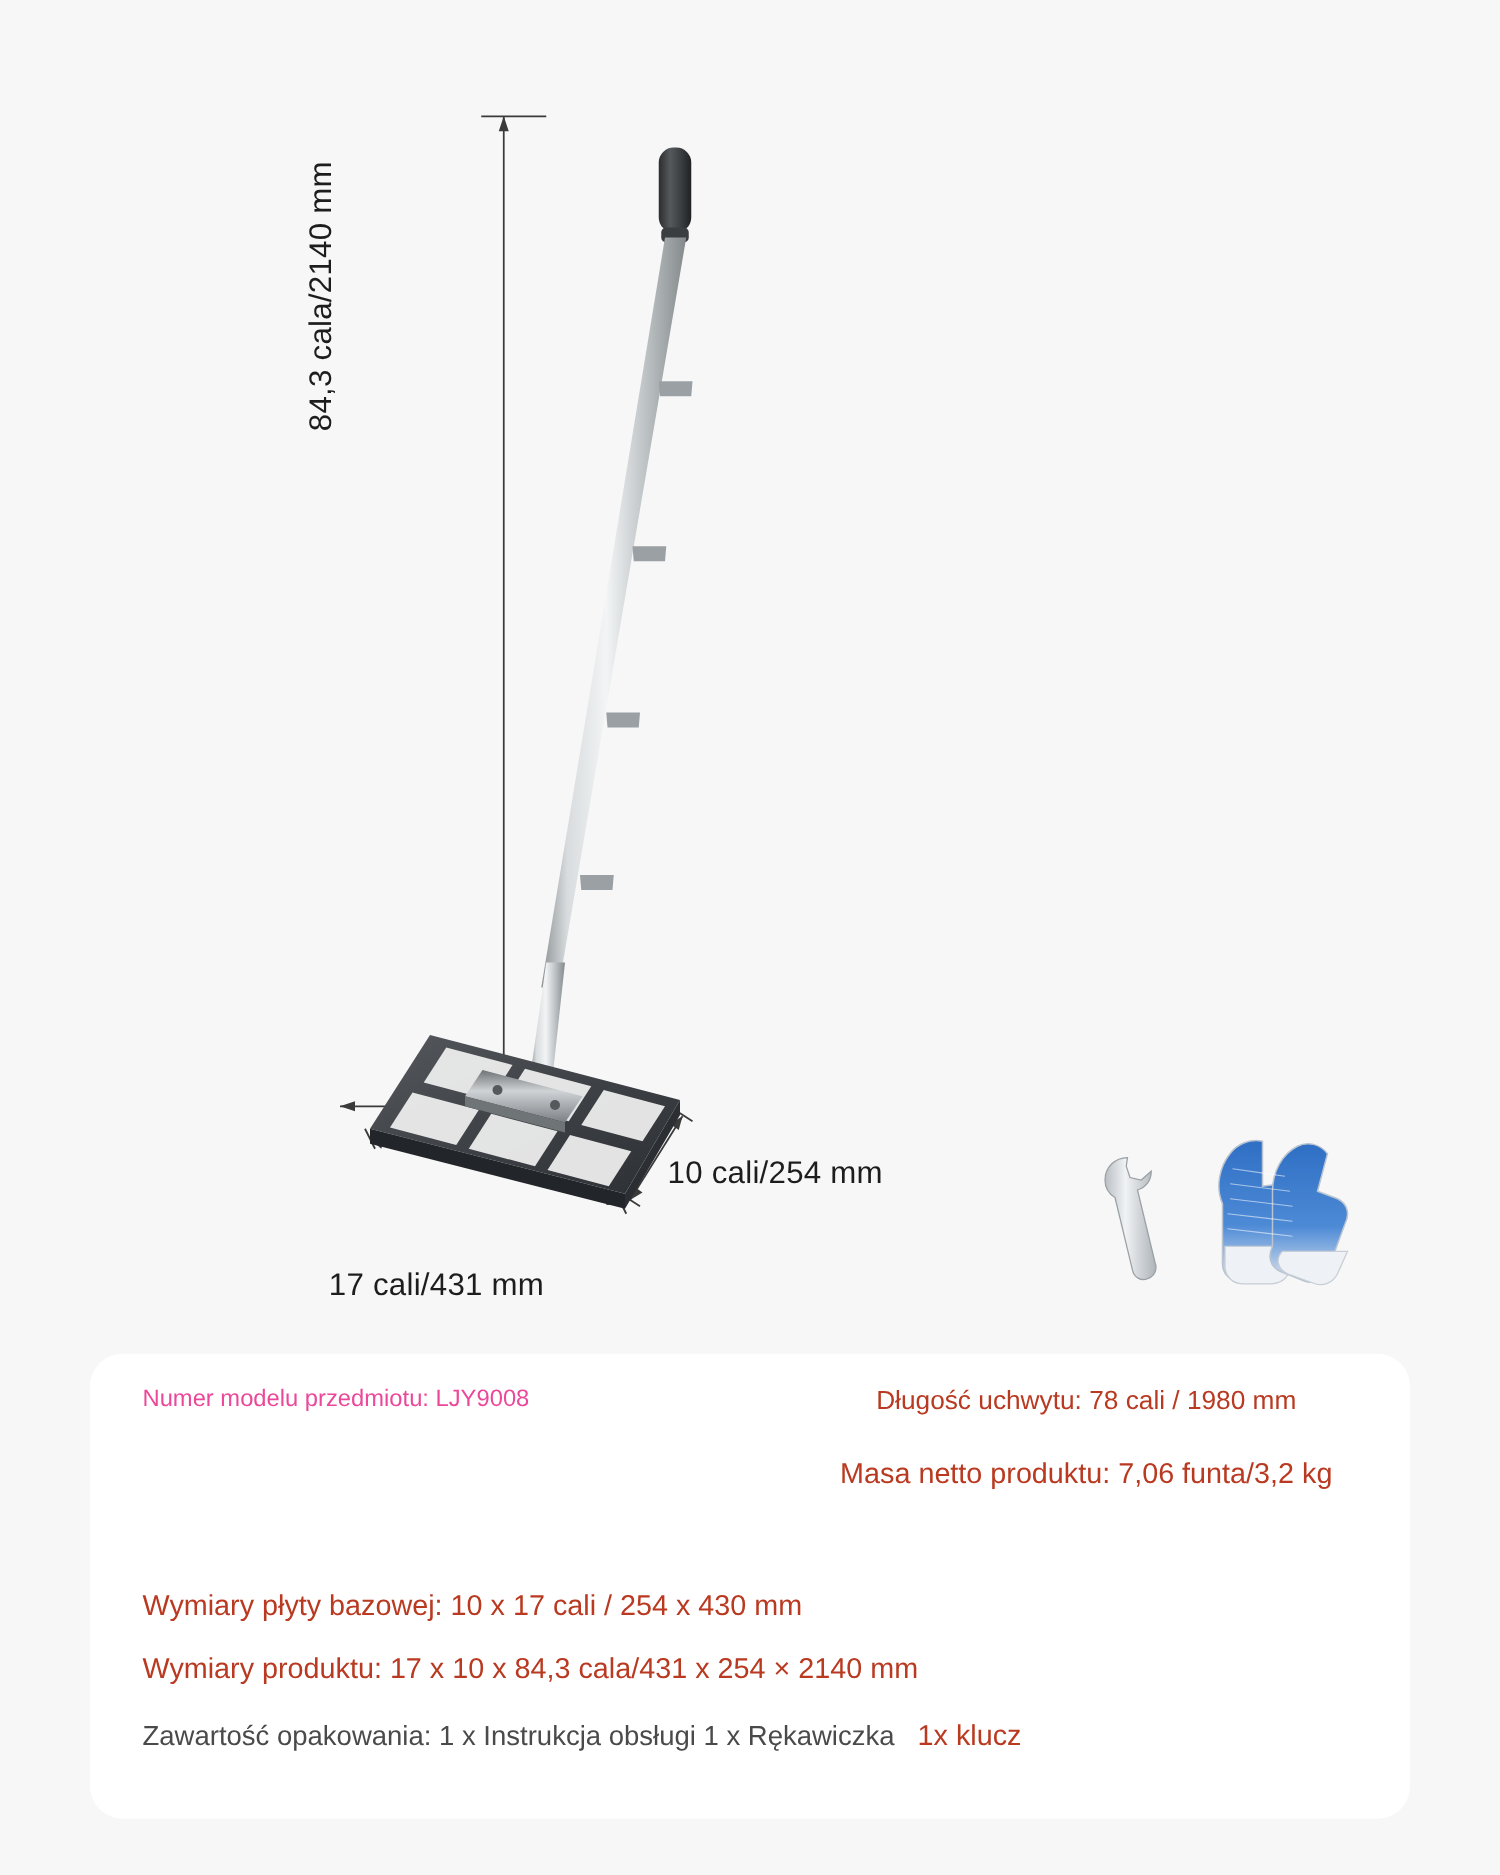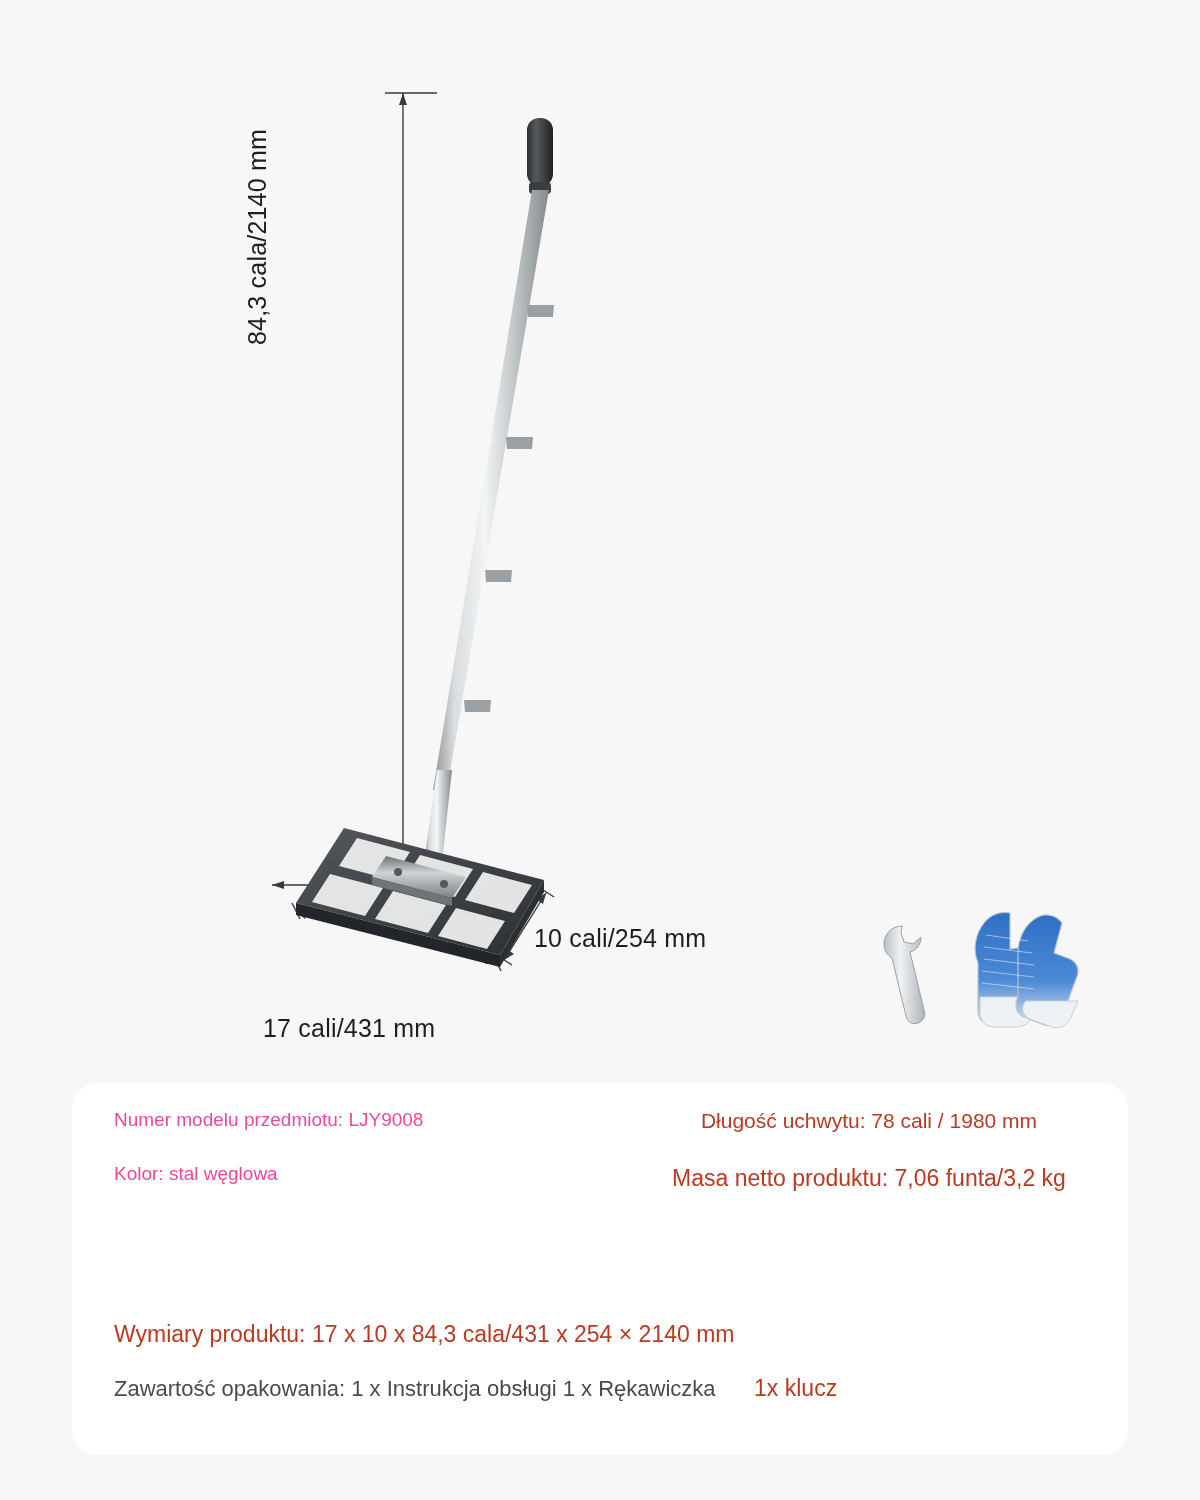--- a/index.html
+++ b/index.html
@@ -97,21 +97,21 @@
   #row-product { top: 238px; }
   #row-package { top: 292px; }
 
   #row-package .pkg-text {
     font-size: 22px;
     color: #4a4a4a;
   }
   #row-package .pkg-extra {
     font-size: 23px;
     color: #b93a21;
-    margin-left: 34px;
+    margin-left: 14px;
   }
 </style>
 </head>
 <body>
 
 <div id="illustration">
 
   <svg width="1200" height="1080" viewBox="0 0 1200 1080">
 
     <defs>
@@ -246,28 +246,28 @@
   
   <div class="dim-label" id="label-height">84,3 cala/2140 mm</div>
   <div class="dim-label" id="label-depth">10 cali/254 mm</div>
   <div class="dim-label" id="label-width">17 cali/431 mm</div>
 </div>
 
 <div id="spec-card">
 
   <div class="spec-col-left">
     <div class="spec-row s-normal">Numer modelu przedmiotu: LJY9008</div>
-    <div class="spec-row s-normal">Kolor: stal węglowa</div>
   </div>
 
   <div class="spec-col-right">
     <div class="spec-row s-red">Długość uchwytu: 78 cali / 1980 mm</div>
     <div class="spec-row s-red-big">Masa netto produktu: 7,06 funta/3,2 kg</div>
   </div>
 
+  <div class="spec-wide s-red-big" id="row-base">Wymiary płyty bazowej: 10 x 17 cali / 254 x 430 mm</div>
 
   <div class="spec-wide s-red-big" id="row-product">Wymiary produktu: 17 x 10 x 84,3 cala/431 x 254 × 2140 mm</div>
 
   <div class="spec-wide" id="row-package">
     <span class="pkg-text">Zawartość opakowania: 1 x Instrukcja obsługi 1 x Rękawiczka</span>
     <span class="pkg-extra">1x klucz</span>
   </div>
 </div>
 
 </body></html>

